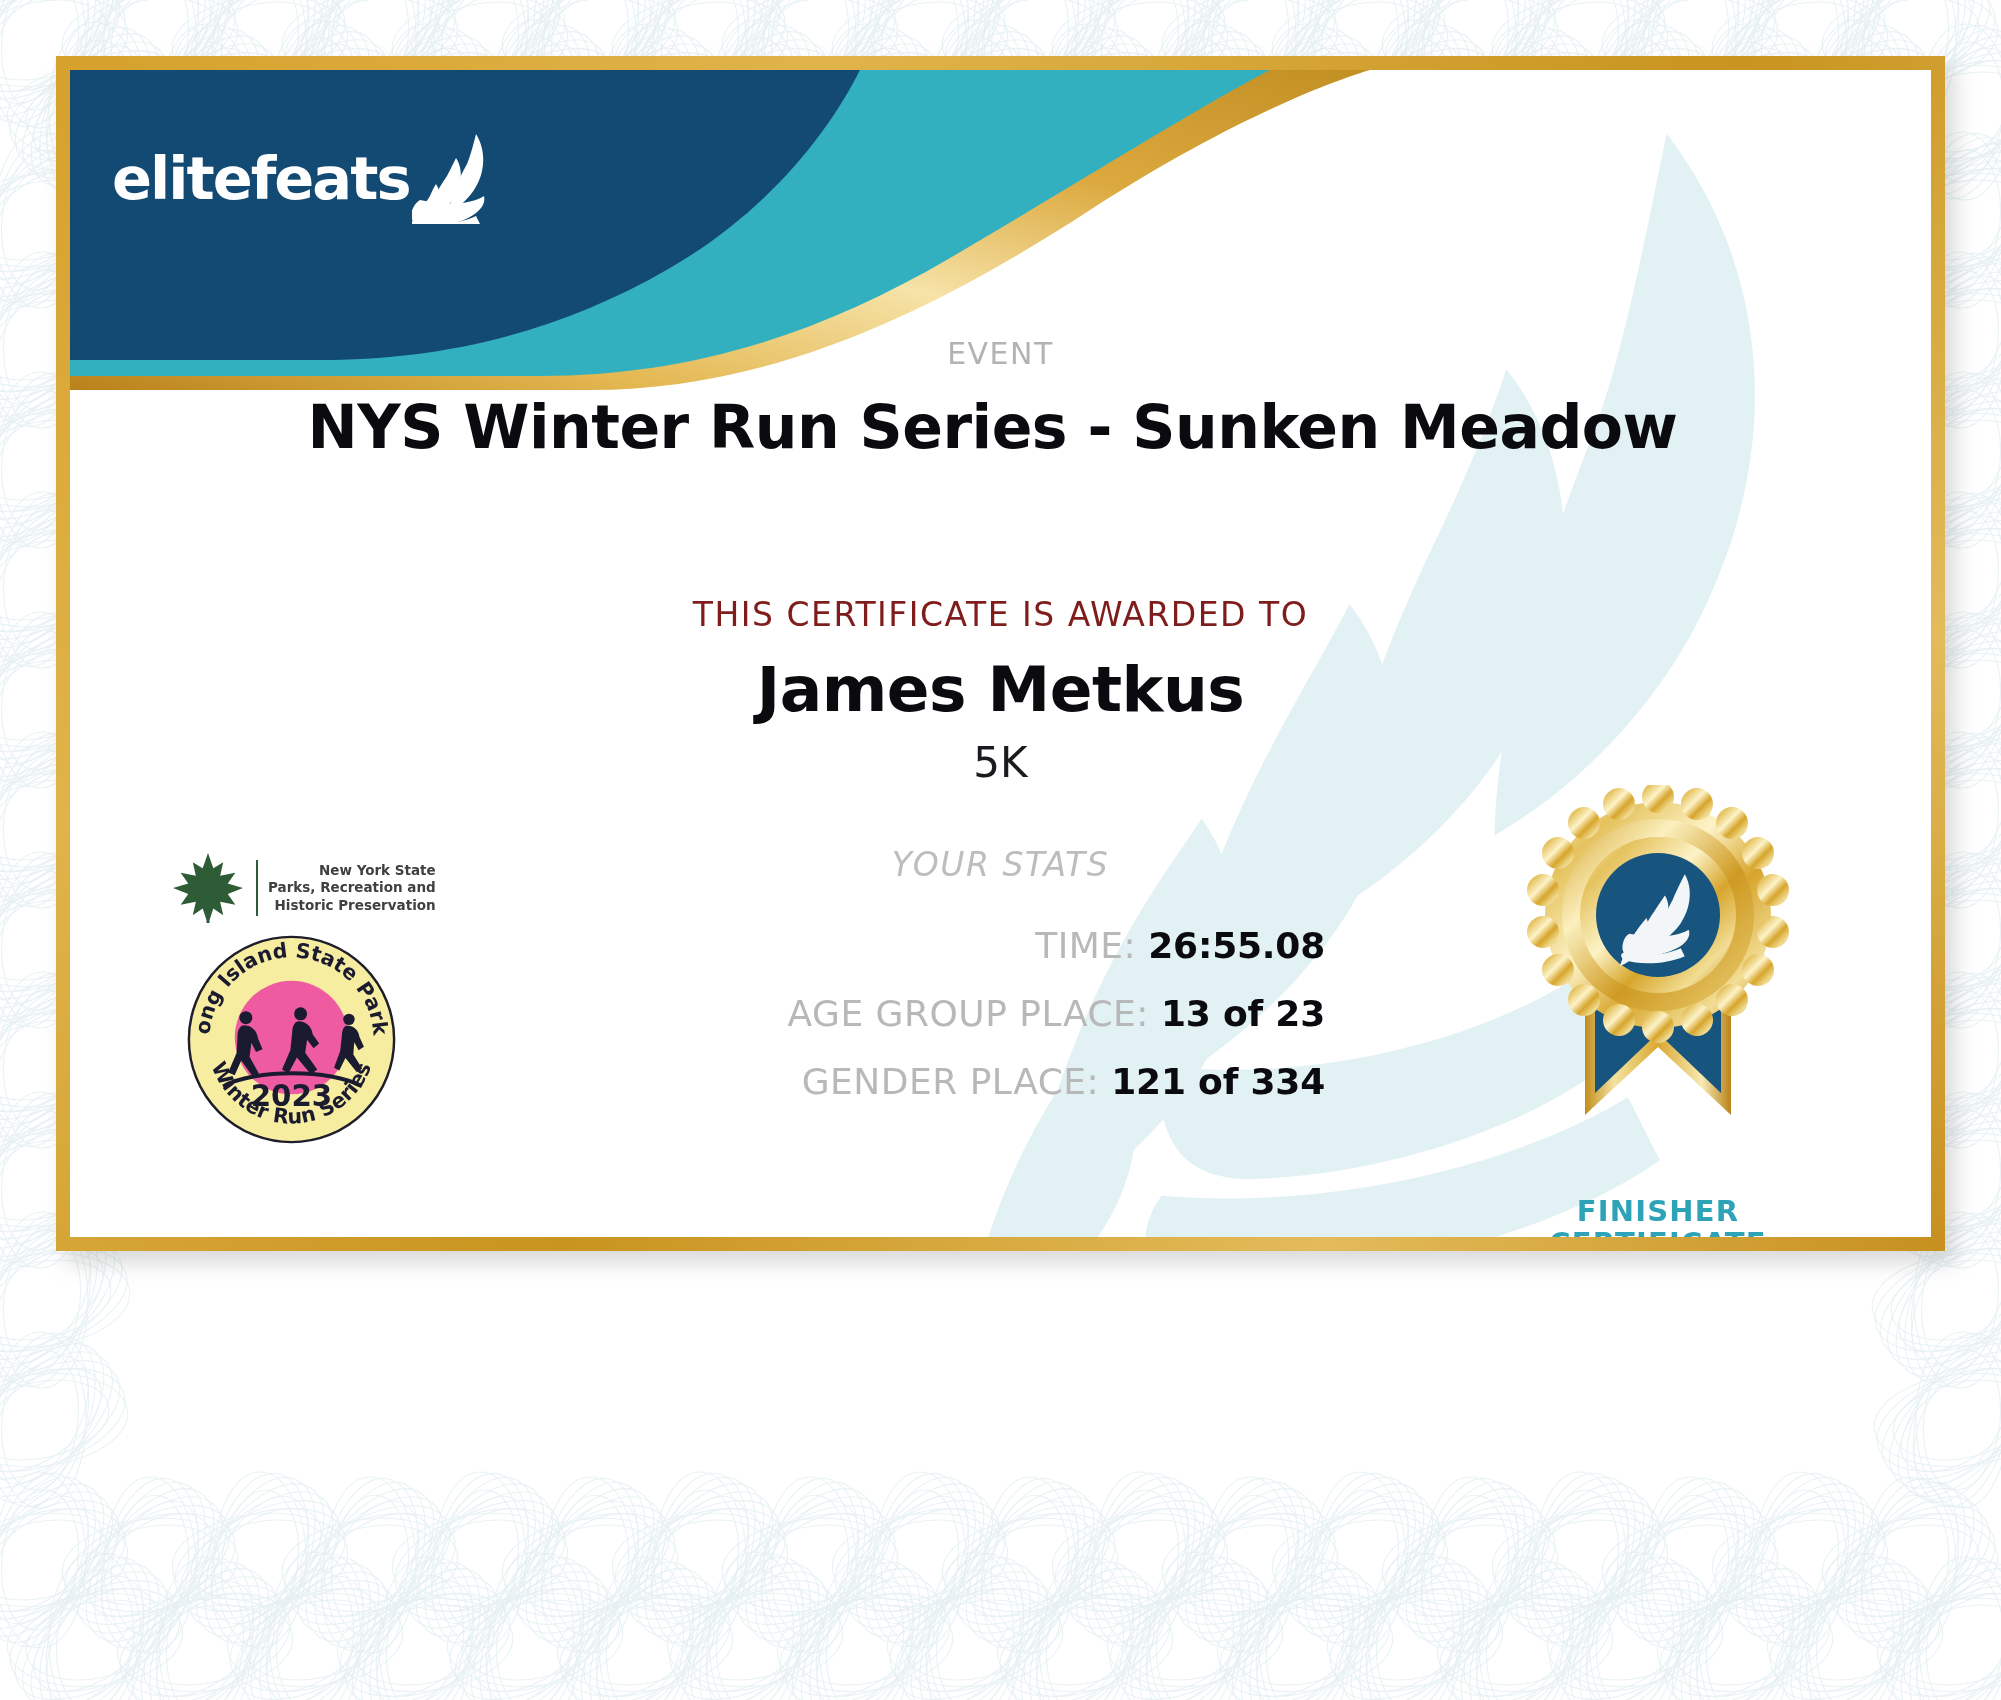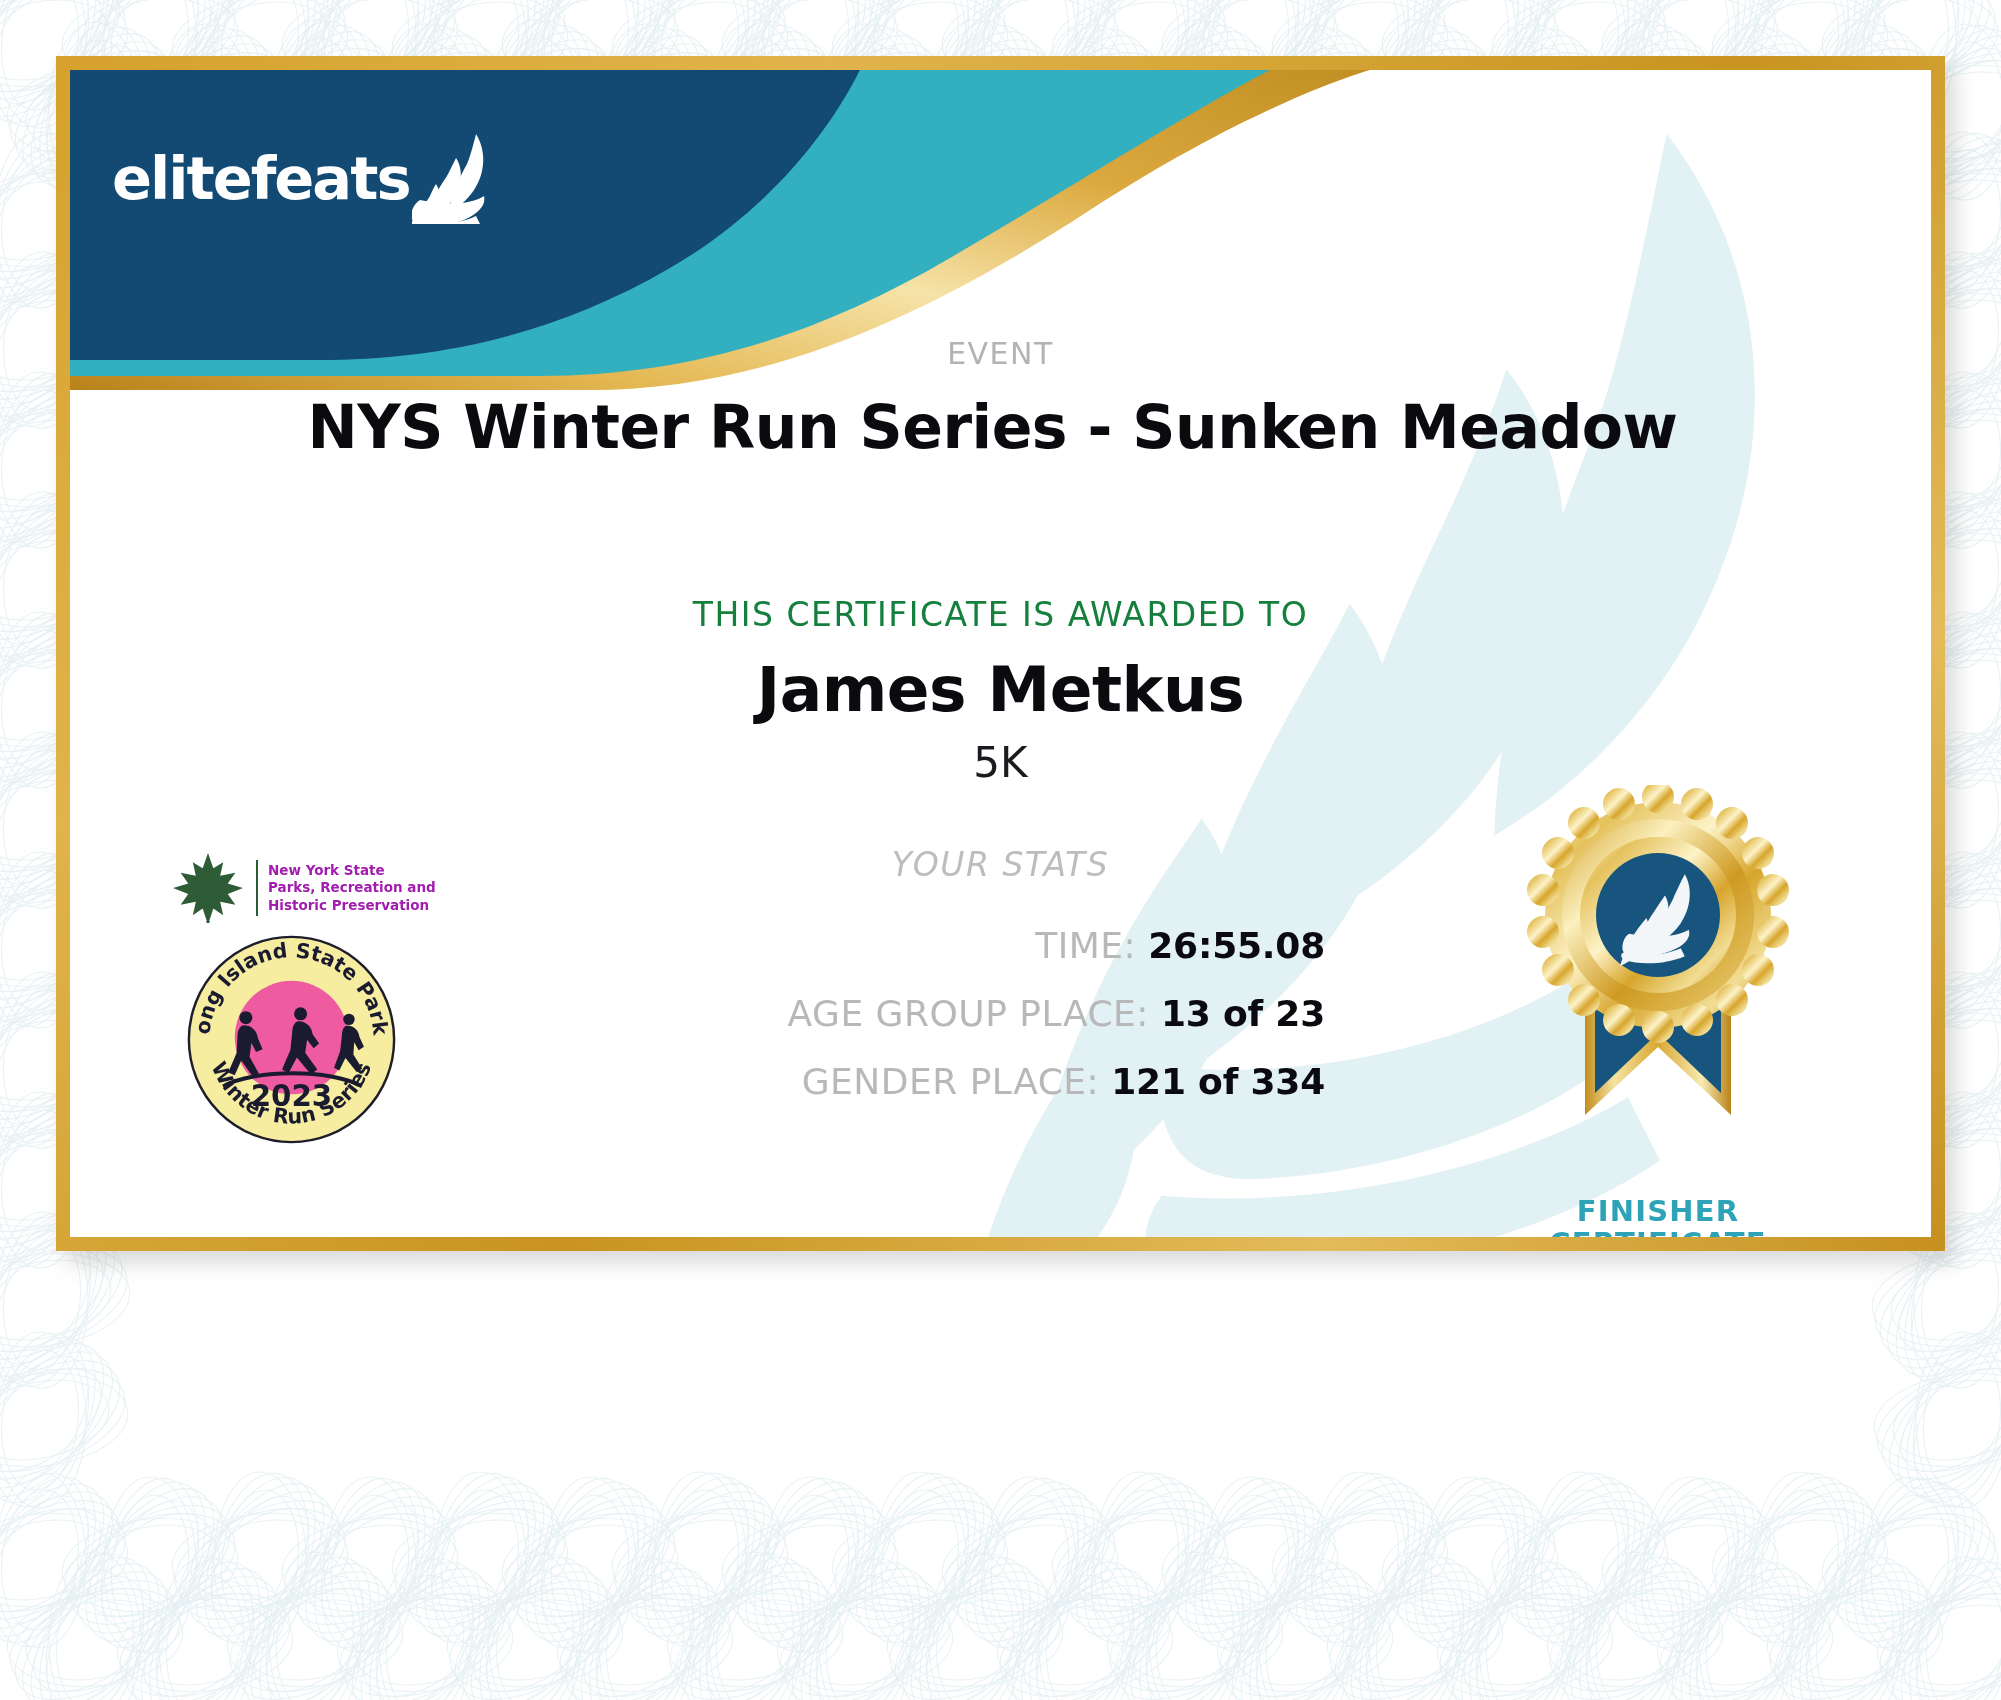--- a/index.html
+++ b/index.html
@@ -116,21 +116,21 @@
     font-weight: 700;
     font-size: 60px;
     color: #0b0b0f;
     letter-spacing: -0.5px;
   }
   #awarded-label {
     position: absolute;
     left: 0; right: 0;
     top: 525px;
     font-size: 33px;
-    color: #15803d;
+    color: #7f1d1d;
   }
   #recipient-name {
     position: absolute;
     left: 0; right: 0;
     top: 583px;
     font-family: "DejaVu Sans", sans-serif;
     font-weight: 700;
     font-size: 63px;
     color: #0b0b0f;
     letter-spacing: -0.5px;
@@ -199,23 +199,23 @@
   }
   #nys-divider {
     width: 2px;
     height: 56px;
     background: #2e5c36;
   }
   #nys-text {
     font-family: "DejaVu Sans", sans-serif;
     font-size: 13.5px;
     font-weight: 700;
-    color: #a21caf;
+    color: #404040;
     line-height: 1.28;
-    text-align: left;
+    text-align: right;
     white-space: nowrap;
   }
   #li-badge {
     margin-top: 6px;
     margin-left: 14px;
   }
 
   
   #medal-block {
     position: absolute;

